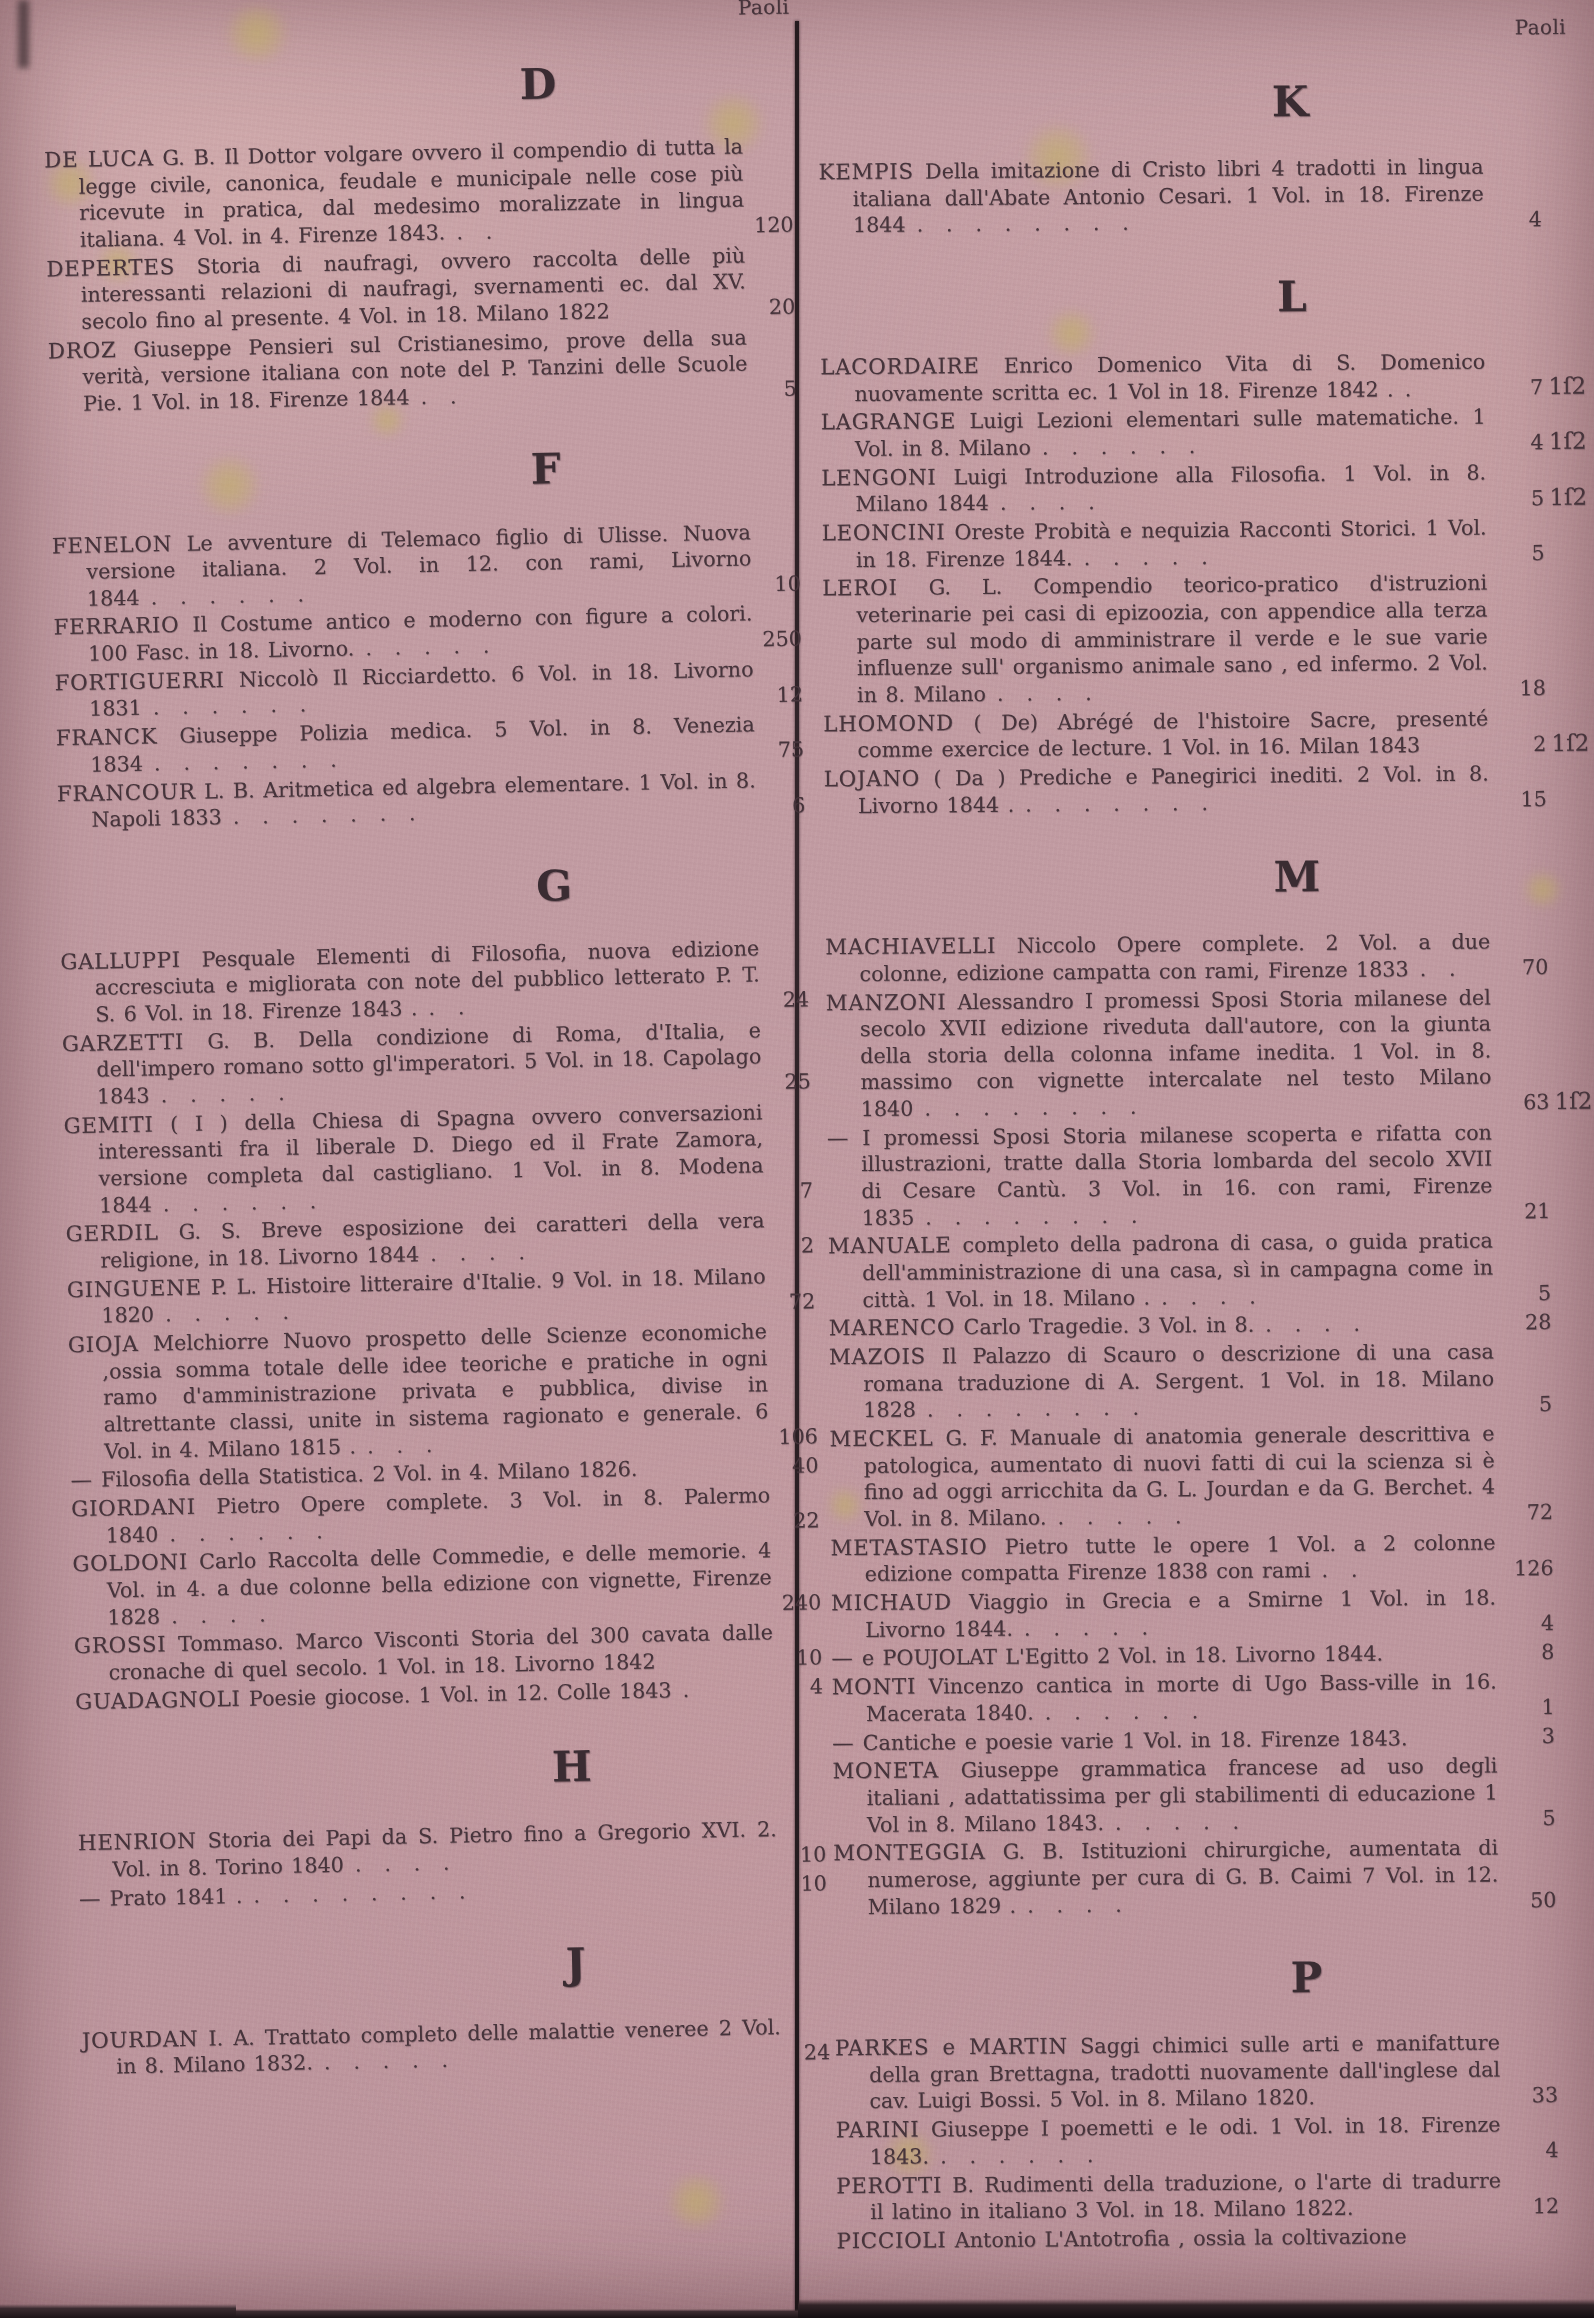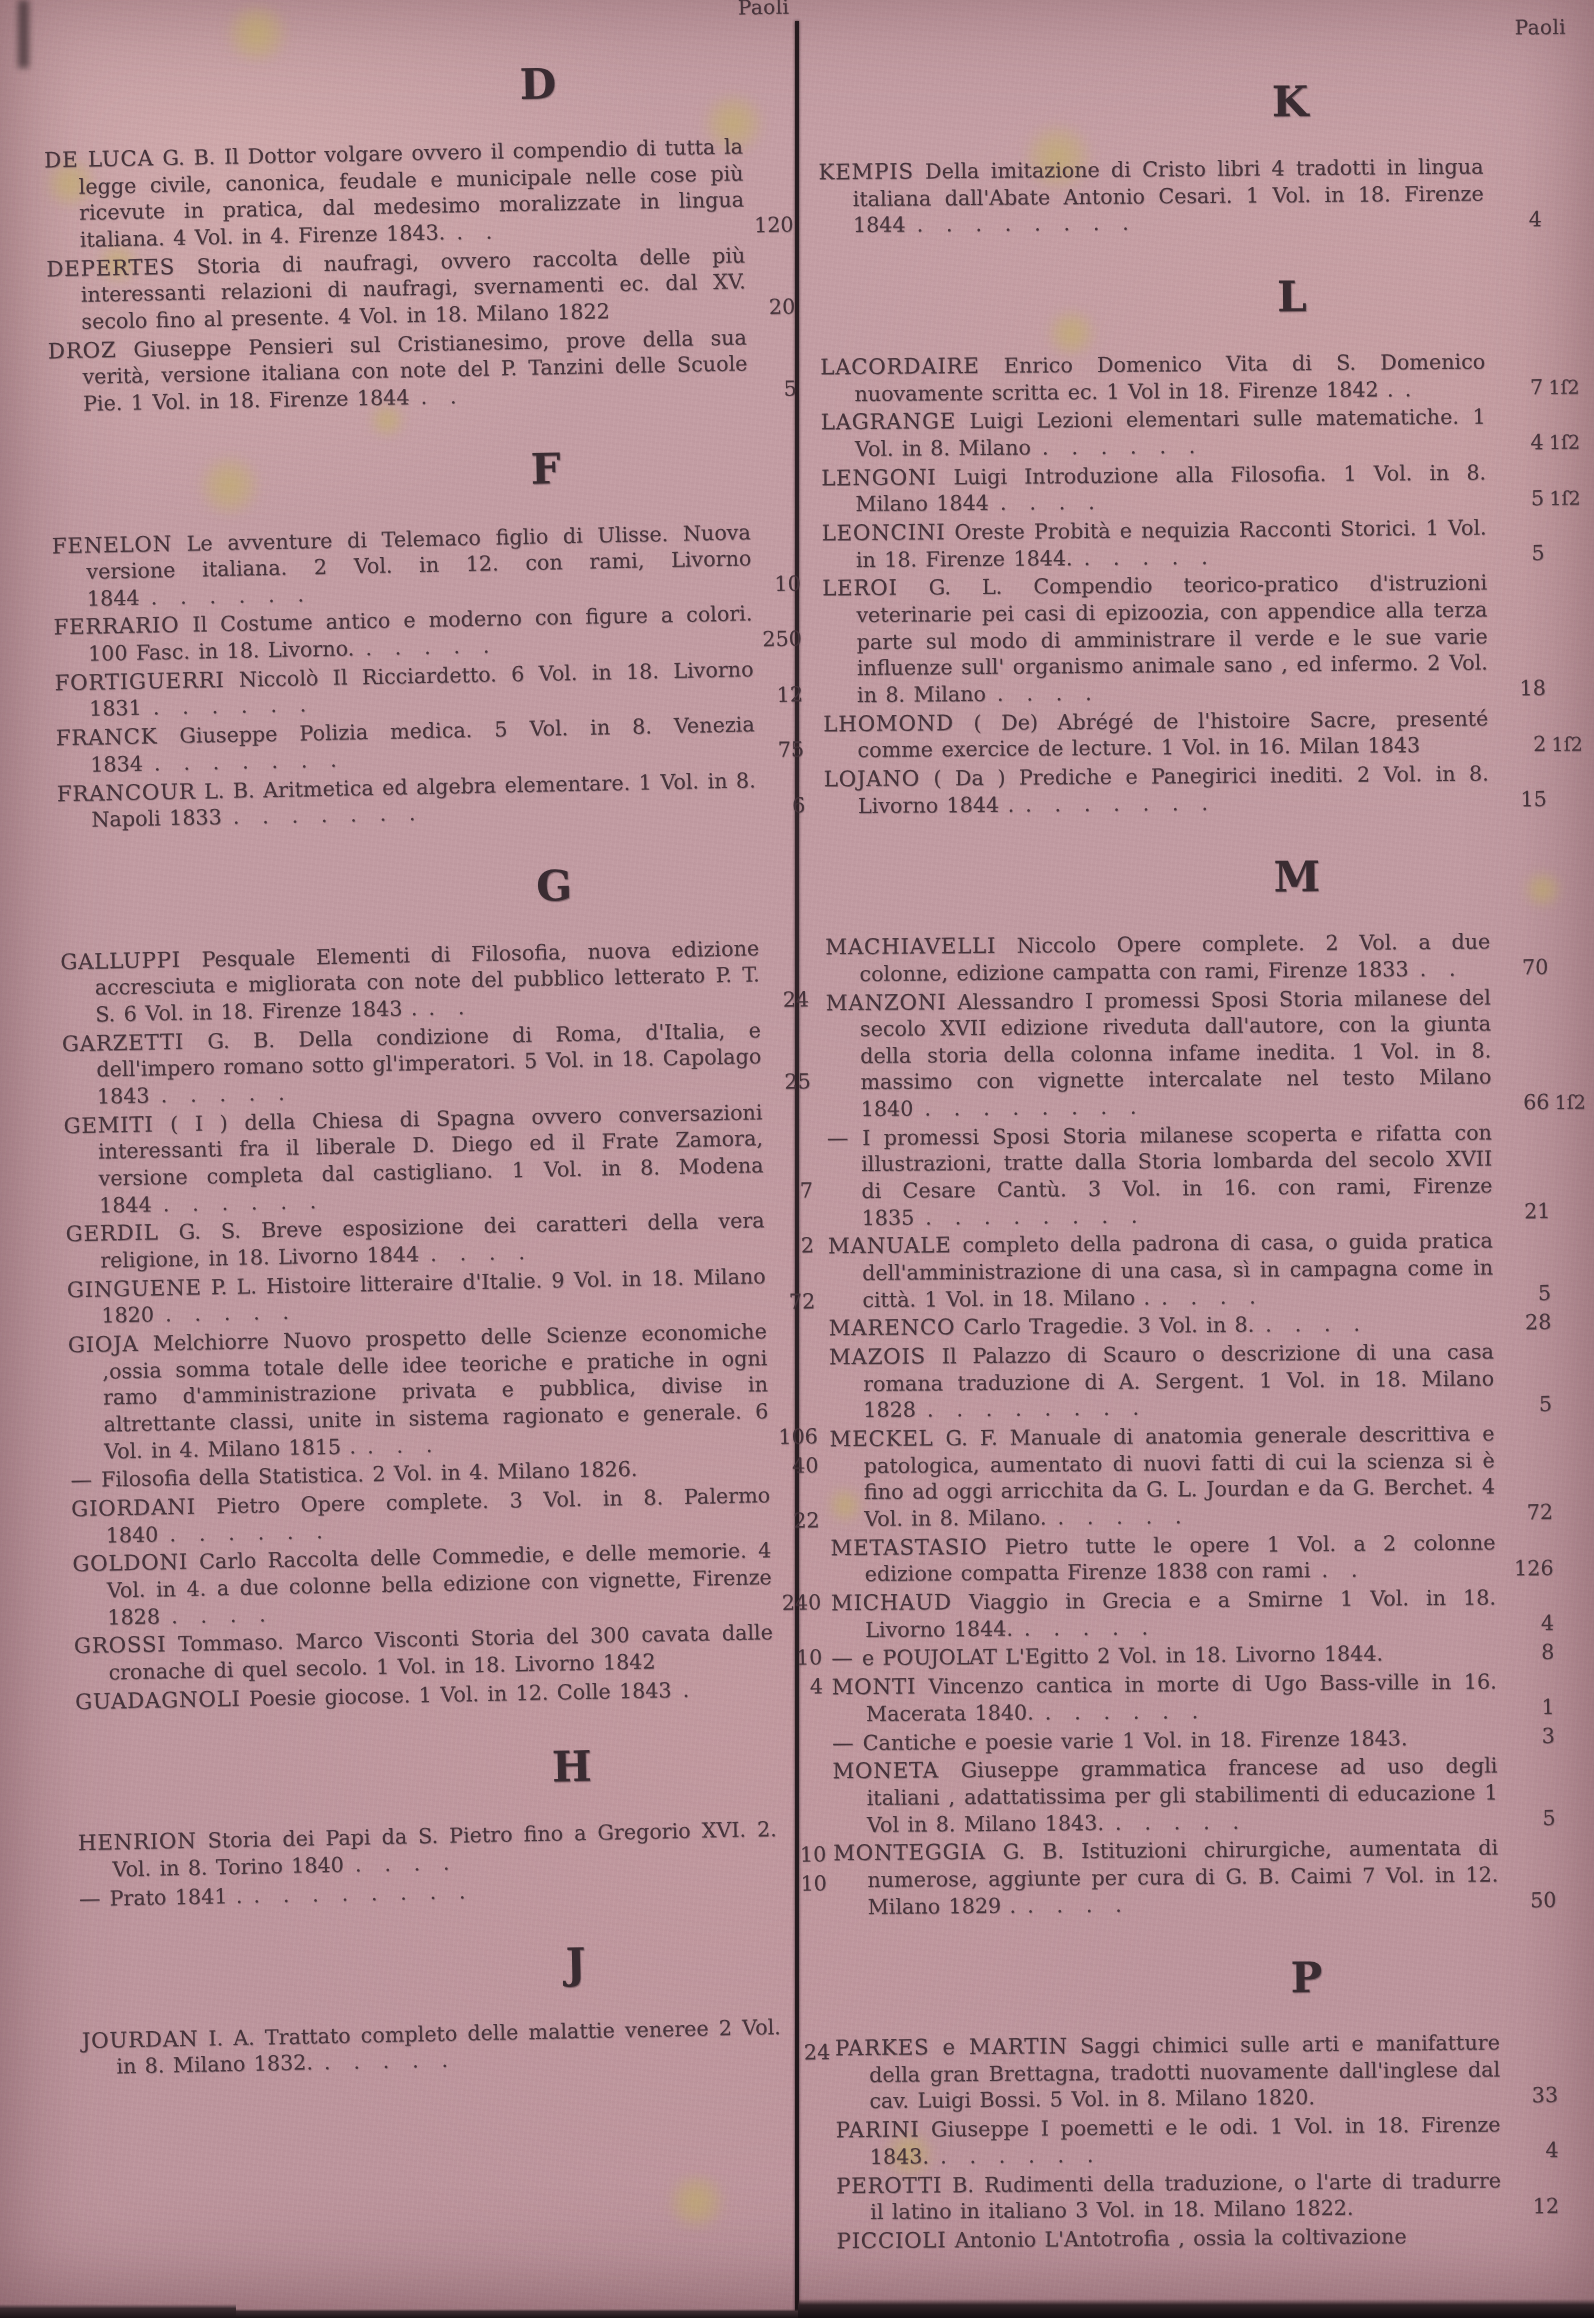--- a/index.html
+++ b/index.html
@@ -56,21 +56,21 @@
     text-shadow:0.4px 0.7px 0.7px rgba(62,42,50,.45);}
   .col-left .etext{padding-right:49px;}
   .col-right .etext{padding-right:100px;}
   .lead{letter-spacing:0.7px;font-size:21.4px;}
   .dots{letter-spacing:0.7px;}
   .price{position:absolute;right:0;bottom:2.2px;display:flex;align-items:baseline;
     font-size:20.7px;text-shadow:0.4px 0.7px 0.7px rgba(62,42,50,.45);}
   .col-left .price{width:62px;}
   .col-right .price{width:111px;}
   .pi{flex:1;text-align:right;}
-  .pf{width:37px;text-align:left;padding-left:5.2px;font-size:19px;}
+  .pf{width:37px;text-align:left;padding-left:5.2px;font-size:23px;}
 </style>
 </head>
 <body>
 
 <div style="position:absolute;inset:0;">
   <div class="grain"></div>
 
   <div class="stain" style="left:222px;top:5.9px;width:70px;height:55px;"></div>
   <div class="stain" style="left:702px;top:92px;width:63px;height:63px;"></div>
   <div class="stain" style="left:43px;top:159px;width:55px;height:48px;"></div>
@@ -311,21 +311,21 @@
             <div class="entry">
               <p class="etext"><span class="lead">MACHIAVELLI</span> <span class="body">Niccolo Opere complete. 2 Vol. a due colonne, edizione campatta con rami, Firenze 1833</span><span class="dots"> .  .</span></p>
               <span class="price">
                 <span class="pi">70</span>
                 <span class="pf"></span>
               </span>
             </div>
             <div class="entry">
               <p class="etext"><span class="lead">MANZONI</span> <span class="body">Alessandro I promessi Sposi Storia milanese del secolo XVII edizione riveduta dall'autore, con la giunta della storia della colonna infame inedita. 1 Vol. in 8. massimo con vignette intercalate nel testo Milano 1840</span><span class="dots"> .  .  .  .  .  .  .  .</span></p>
               <span class="price">
-                <span class="pi">66</span>
+                <span class="pi">63</span>
                 <span class="pf">1ſ2</span>
               </span>
             </div>
             <div class="entry">
               <p class="etext"><span class="lead">—</span> <span class="body">I promessi Sposi Storia milanese scoperta e rifatta con illustrazioni, tratte dalla Storia lombarda del secolo XVII di Cesare Cantù. 3 Vol. in 16. con rami, Firenze 1835</span><span class="dots"> .  .  .  .  .  .  .  .</span></p>
               <span class="price">
                 <span class="pi">21</span>
                 <span class="pf"></span>
               </span>
             </div>

